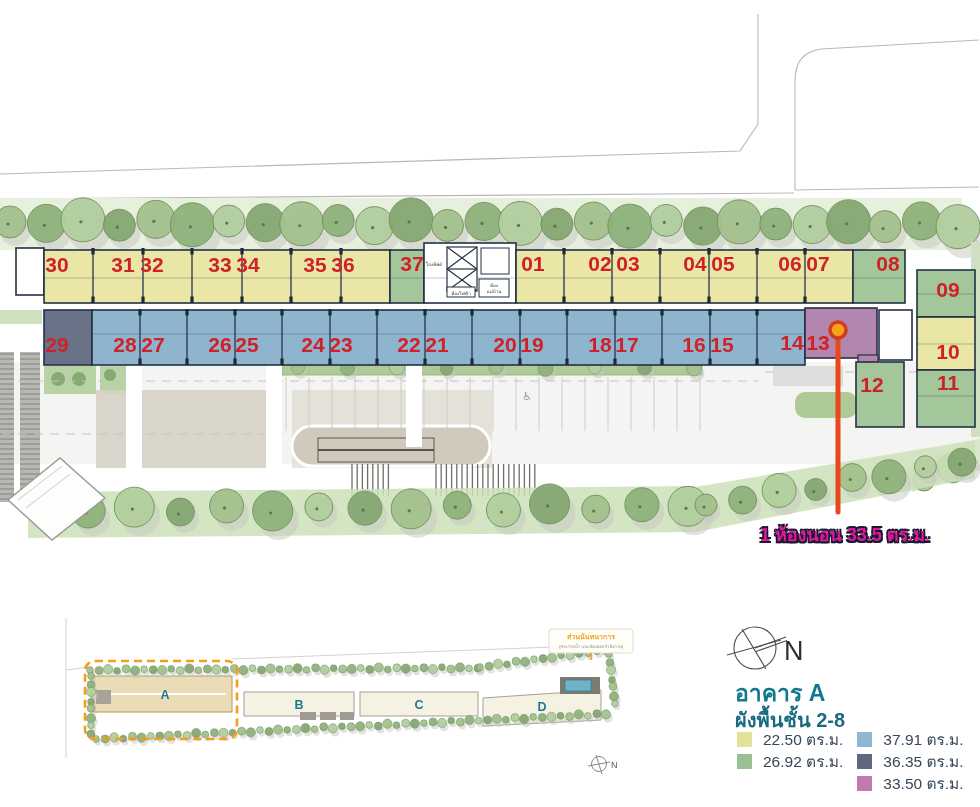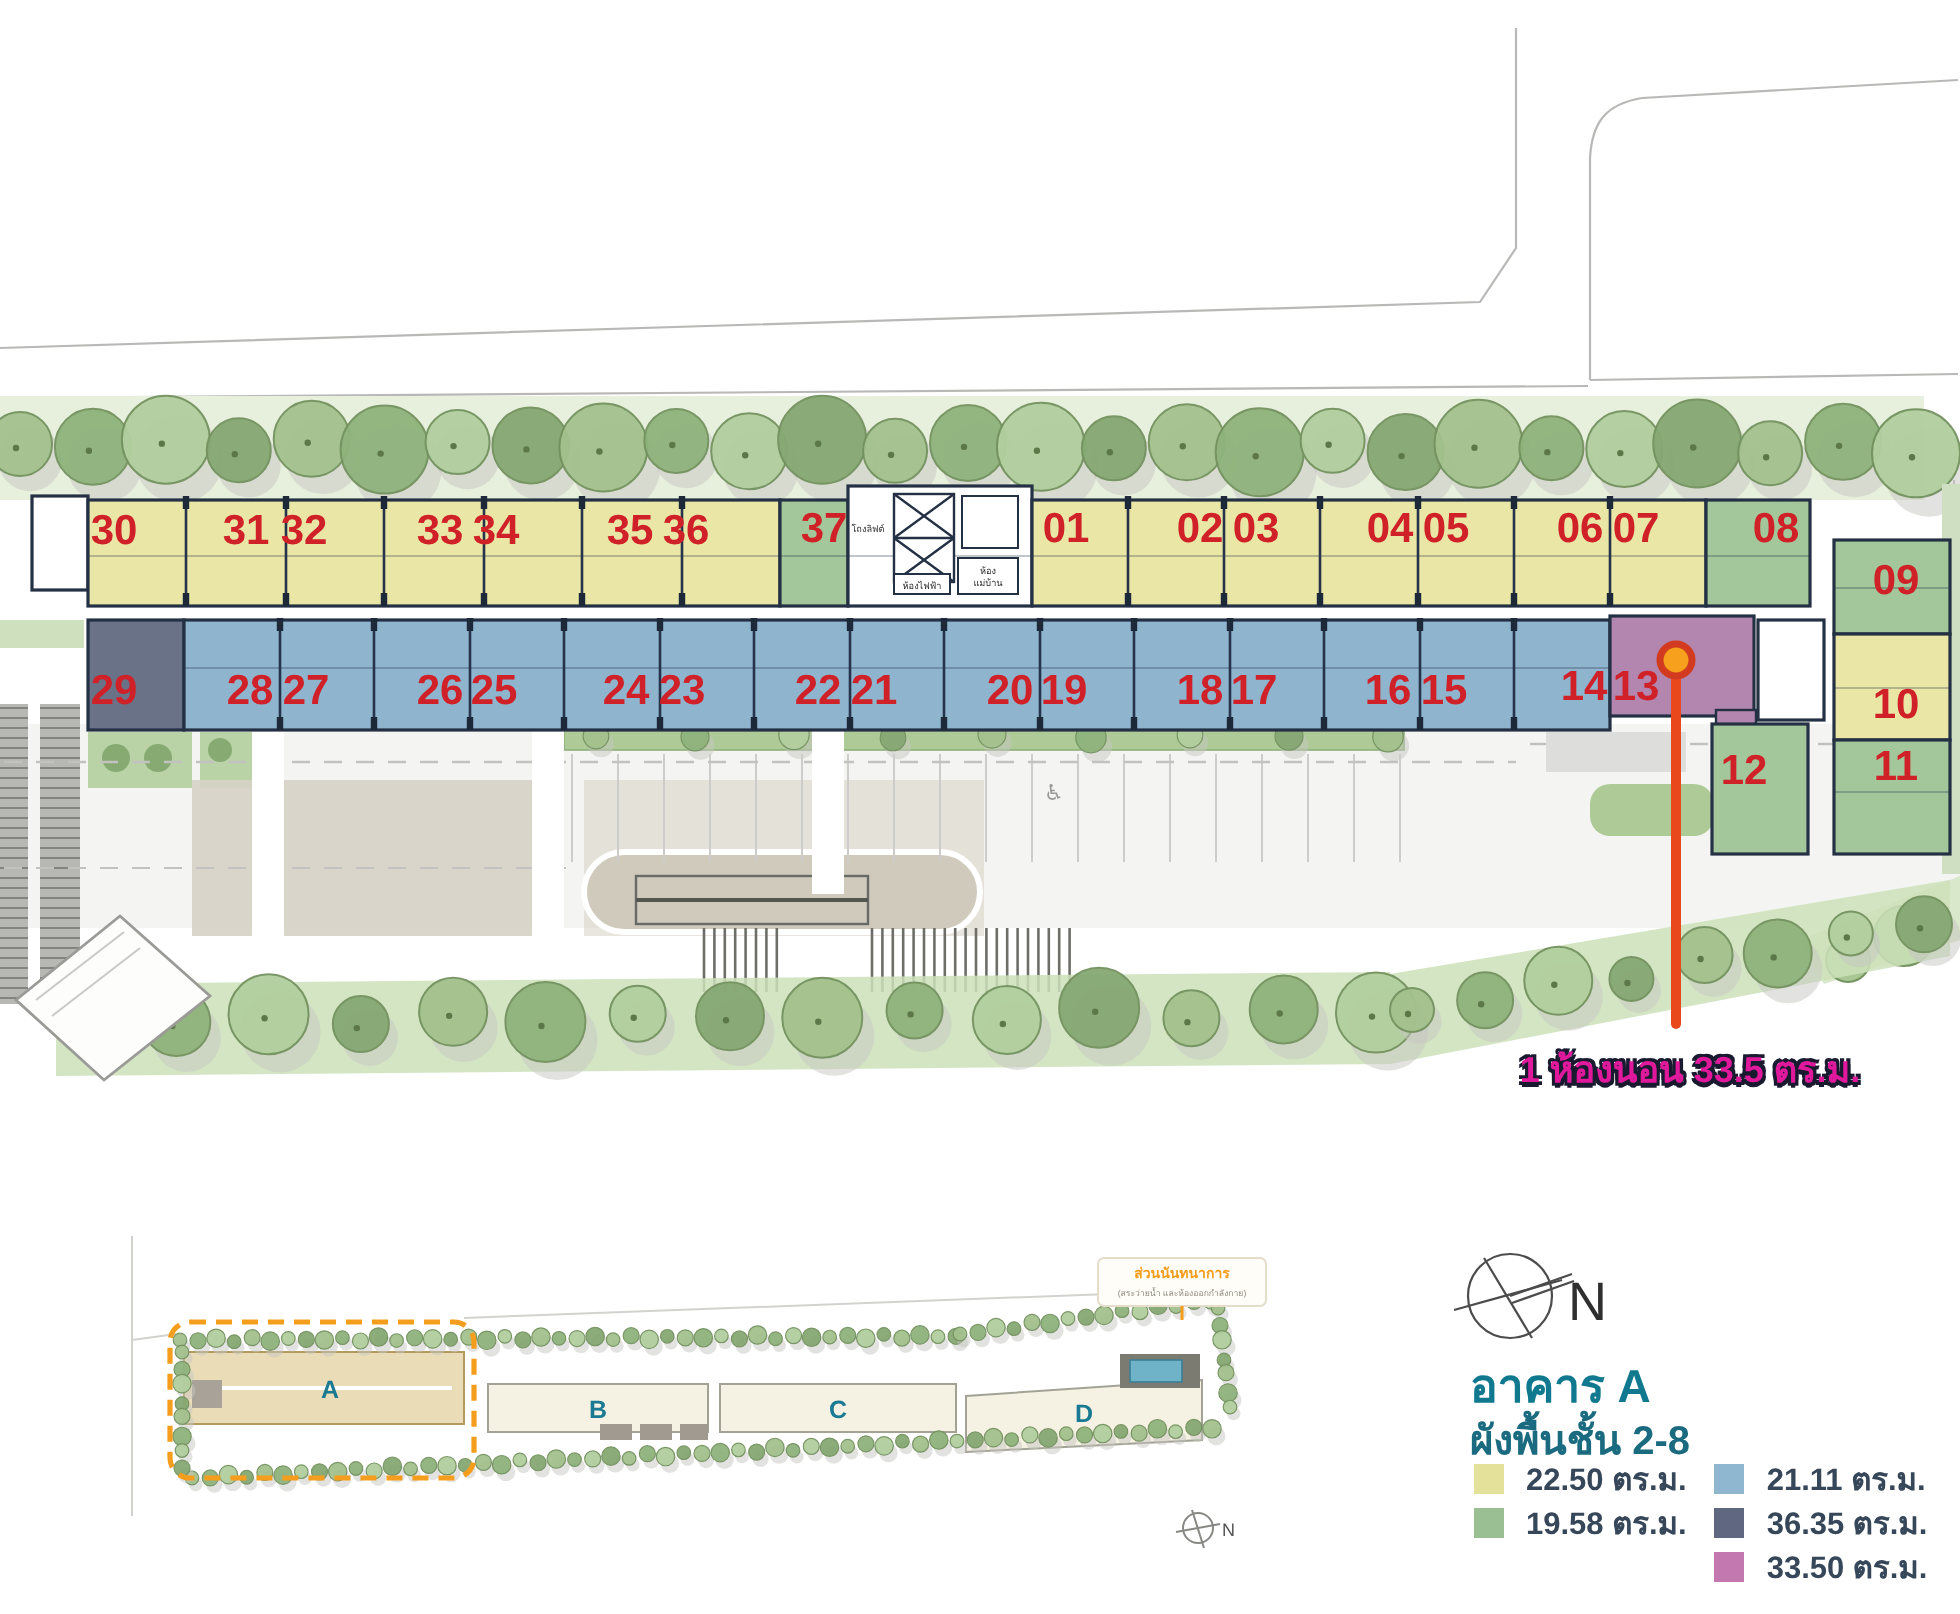--- a/index.html
+++ b/index.html
@@ -16,21 +16,21 @@
   .l5{color:#e25a17}.l6{color:#9aa822}.l7{color:#7db82b}.l8{color:#ee8d1c}
   .annot{position:absolute;left:728px;top:520px;width:234px;text-align:center;
     font-size:18px;font-weight:800;color:#e0189c;
     text-shadow:-1.6px -1.6px 0 #191930,1.6px -1.6px 0 #191930,-1.6px 1.6px 0 #191930,1.6px 1.6px 0 #191930,0 2.4px 0 #191930;}
   .info-title{position:absolute;left:735px;top:675px;font-size:23px;font-weight:800;color:#11798f;}
   .info-sub{position:absolute;left:735px;top:704px;font-size:20px;font-weight:bold;color:#1a6a80;}
   .info-legend{position:absolute;left:737px;top:732px;display:flex;gap:14px;}
   .lcol{display:flex;flex-direction:column;}
   .lrow{display:flex;align-items:center;height:15px;margin-bottom:7px;}
   .sw{width:15px;height:15px;display:inline-block;margin-right:11px;}
-  .ltxt{font-size:15.5px;font-weight:bold;color:#37475a;white-space:nowrap;}
+  .ltxt{font-size:15.5px;font-weight:normal;color:#37475a;white-space:nowrap;}
 </style>
 </head>
 <body>
 
 <div id="canvas">
 
 <svg id="planSvg" width="980" height="807" viewBox="0 0 980 807">
 
   <g stroke="#b8b8b6" stroke-width="1.1" fill="none">
     <path d="M758,14 L758,124 L740,151 L0,174"></path>
@@ -920,27 +920,27 @@
 <div class="info-title">อาคาร A</div>
 <div class="info-sub">ผังพื้นชั้น 2-8</div>
 <div class="info-legend">
   <div class="lcol">
     <div class="lrow">
           <span class="sw" style="background-color: rgb(228, 225, 155);"></span>
           <span class="ltxt">22.50 ตร.ม.</span>
         </div>
     <div class="lrow">
           <span class="sw" style="background-color: rgb(153, 191, 147);"></span>
-          <span class="ltxt">19.58 ตร.ม.</span>
+          <span class="ltxt">26.92 ตร.ม.</span>
         </div>
   </div>
   <div class="lcol">
     <div class="lrow">
           <span class="sw" style="background-color: rgb(143, 184, 208);"></span>
-          <span class="ltxt">21.11 ตร.ม.</span>
+          <span class="ltxt">37.91 ตร.ม.</span>
         </div>
     <div class="lrow">
           <span class="sw" style="background-color: rgb(95, 104, 128);"></span>
           <span class="ltxt">36.35 ตร.ม.</span>
         </div>
     <div class="lrow">
           <span class="sw" style="background-color: rgb(195, 121, 175);"></span>
           <span class="ltxt">33.50 ตร.ม.</span>
         </div>
   </div>

